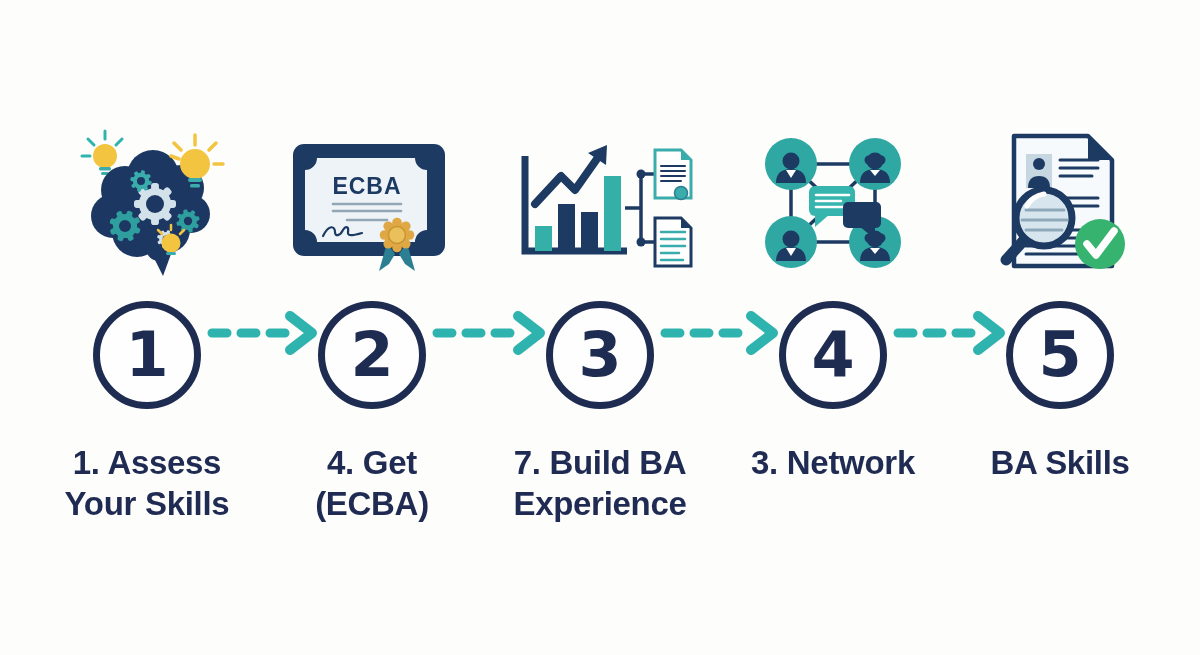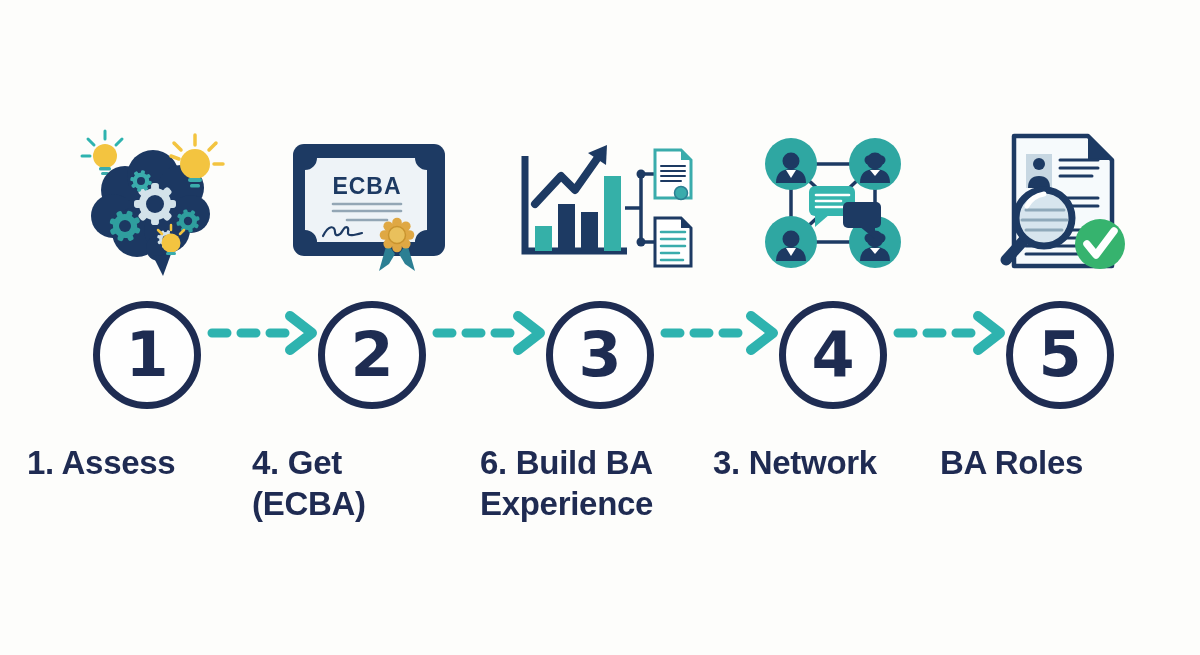--- a/index.html
+++ b/index.html
@@ -9,21 +9,21 @@
   .step .icon-slot{position:absolute;top:104px;left:50%;transform:translateX(-50%);}
   .num-circle{
     position:absolute;top:279px;left:50%;transform:translateX(-50%);
     box-sizing:border-box;width:108px;height:108px;border:7px solid #1e2c52;
     border-radius:50%;background:#fefefe;display:flex;align-items:center;justify-content:center;
   }
   .num-circle span{
     font-family:"DejaVu Sans", sans-serif;font-weight:700;font-size:62px;color:#1e2c52;line-height:1;
   }
   .step-label{
-    position:absolute;top:420px;left:0;width:240px;text-align:left;
+    position:absolute;top:420px;left:0;width:240px;text-align:center;
     color:#1f2b52;font-weight:700;font-size:33px;line-height:41px;letter-spacing:-0.3px;
   }
   #arrows{position:absolute;left:0;top:0;pointer-events:none;}
 </style>
 </head>
 <body>
 
 <div id="canvas">
 
   <svg id="arrows" width="1200" height="655" viewBox="0 0 1200 655">
@@ -119,20 +119,21 @@
           <circle cx="104" cy="117" r="9.5" fill="#f3c440"></circle>
           <rect x="99" y="126" width="10" height="3" rx="1.5" fill="#3aacac"></rect>
         </g>
       </svg>
     </div>
     <div class="num-circle">
       <span>1</span>
     </div>
     <div class="step-label">
       <div>1. Assess</div>
+      <div>Your Skills</div>
     </div>
   </div>
 
   <div class="step" style="left:252px">
     <div class="icon-slot" style="top:116px">
       <svg width="170" height="140" viewBox="0 0 170 140">
         <rect x="6" y="6" width="152" height="112" rx="11" fill="#1d3a63"></rect>
         <path d="M30 20 H128 A12 12 0 0 0 140 32 V92 A12 12 0 0 0 128 104 H30 A12 12 0 0 0 18 92 V32 A12 12 0 0 0 30 20 Z" fill="#eef3f7"></path>
         <text x="80" y="56" text-anchor="middle" font-family="Liberation Sans, sans-serif" font-size="23" font-weight="bold" fill="#1d3a63" letter-spacing="1">ECBA</text>
         <g stroke="#93a6b5" stroke-width="2.6" stroke-linecap="round">
@@ -217,21 +218,21 @@
             <line x1="156" y1="121" x2="174" y2="121"></line>
             <line x1="156" y1="128" x2="178" y2="128"></line>
           </g>
         </g>
       </svg>
     </div>
     <div class="num-circle">
       <span>3</span>
     </div>
     <div class="step-label">
-      <div>6. Build BA</div>
+      <div>7. Build BA</div>
       <div>Experience</div>
     </div>
   </div>
 
   <div class="step" style="left:713px">
     <div class="icon-slot">
       <svg width="160" height="150" viewBox="0 0 160 150">
         <defs>
           <g id="bust" fill="#1d3a63">
             <circle cx="0" cy="-7" r="8.5"></circle>
@@ -333,17 +334,17 @@
         <g>
           <circle cx="120" cy="118" r="25" fill="#36b36e"></circle>
           <path d="M107 118 L116 129 L134 105" fill="none" stroke="#ffffff" stroke-width="7.5" stroke-linecap="round" stroke-linejoin="round"></path>
         </g>
       </svg>
     </div>
     <div class="num-circle">
       <span>5</span>
     </div>
     <div class="step-label">
-      <div>BA Roles</div>
+      <div>BA Skills</div>
     </div>
   </div>
 
 </div>
 
 </body></html>

